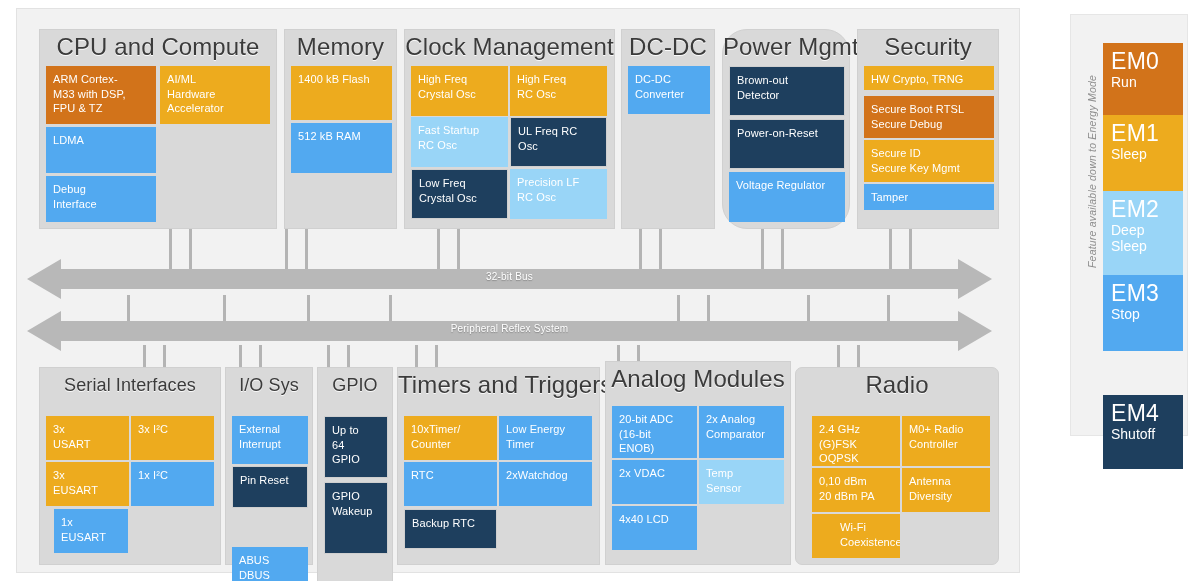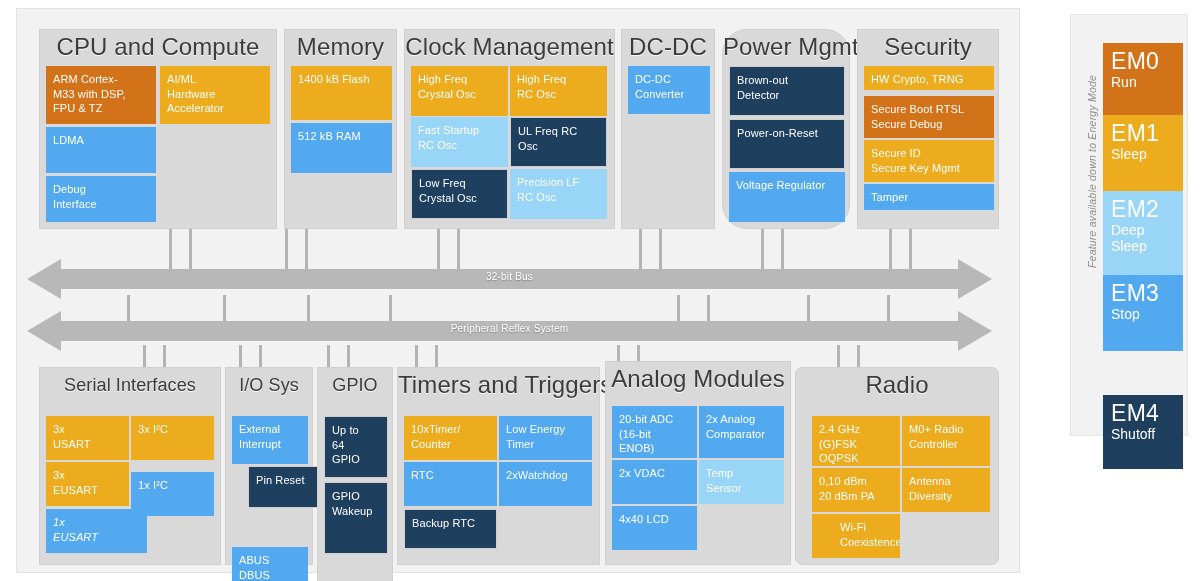--- a/index.html
+++ b/index.html
@@ -219,32 +219,32 @@
     <div class="stub" style="left:840px;top:336px;height:24px;"></div>
 
     <div class="panel" style="left:22px;top:358px;width:182px;height:198px;">
       <div class="panel-title sm">Serial Interfaces</div>
       <div class="blocks" style="top:48px;bottom:6px;">
         <div class="blk c-em1" style="left:0;top:0;width:83px;height:44px;">3x
 USART</div>
         <div class="blk c-em1" style="left:85px;top:0;width:83px;height:44px;">3x I²C</div>
         <div class="blk c-em1" style="left:0;top:46px;width:83px;height:44px;">3x
 EUSART</div>
-        <div class="blk c-em3" style="left:85px;top:56px;width:83px;height:44px;">1x I²C</div>
-        <div class="blk c-em3" style="left:0;top:93px;width:101px;height:44px;font-style:italic;">1x
+        <div class="blk c-em3" style="left:85px;top:46px;width:83px;height:44px;">1x I²C</div>
+        <div class="blk c-em3" style="left:8px;top:93px;width:74px;height:44px;">1x
 EUSART</div>
       </div>
     </div>
 
     <div class="panel" style="left:208px;top:358px;width:88px;height:198px;">
       <div class="panel-title sm">I/O Sys</div>
       <div class="blocks" style="top:48px;bottom:6px;">
         <div class="blk c-em3" style="left:0;top:0;width:76px;height:48px;">External
 Interrupt</div>
-        <div class="blk c-em4" style="left:0;top:50px;width:76px;height:42px;margin-left:16px;">Pin Reset</div>
+        <div class="blk c-em4" style="left:0;top:50px;width:76px;height:42px;">Pin Reset</div>
         <div class="blk c-em3" style="left:0;top:95px;width:76px;height:44px;margin-top:36px;">ABUS
 DBUS</div>
       </div>
     </div>
 
     <div class="panel" style="left:300px;top:358px;width:76px;height:228px;padding-left:7px;">
       <div class="panel-title sm">GPIO</div>
       <div class="blocks" style="top:48px;bottom:6px;">
         <div class="blk c-em4" style="left:0;top:0;width:64px;height:62px;">Up to
 64

